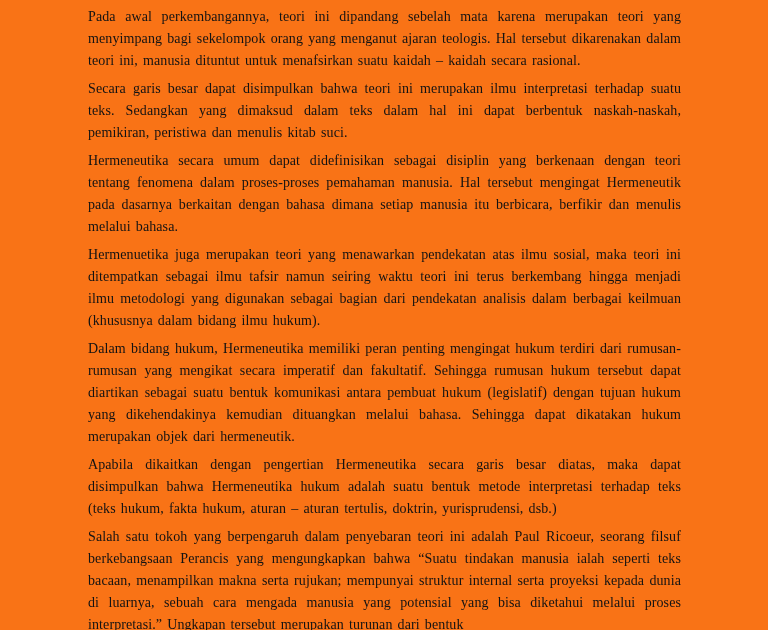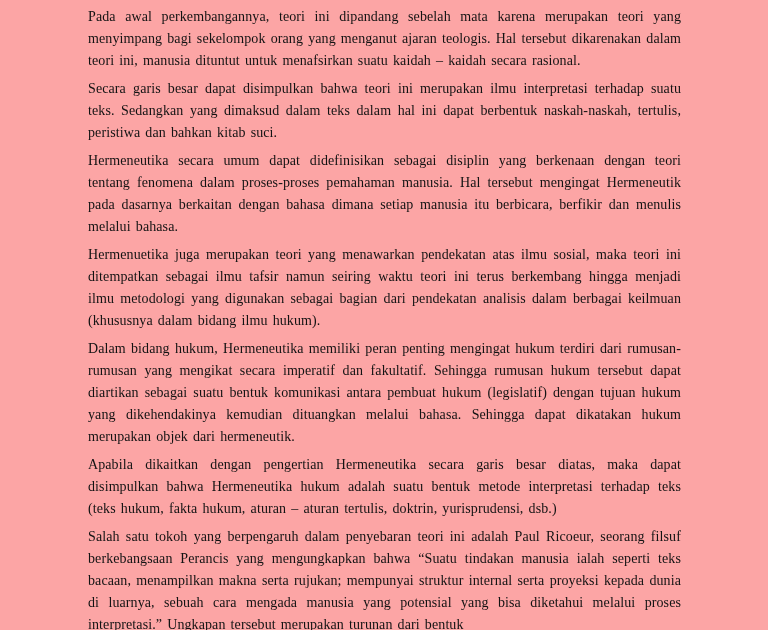--- a/index.html
+++ b/index.html
@@ -11,39 +11,39 @@
     width: 768px;
     height: 630px;
     overflow: hidden;
     font-family: "Liberation Serif", "DejaVu Serif", serif;
   }
   .page {
     box-sizing: border-box;
     width: 768px;
     height: 630px;
     padding: 6px 87px 0 88px;
-    background: #fca5a5;
+    background: #f97316;
     color: #131313;
   }
   .doc-body p {
     margin: 0 0 6px 0;
     font-size: 14px;
     line-height: 22px;
     text-align: justify;
     text-justify: inter-word;
     letter-spacing: 0.1px;
     word-spacing: 1.5px;
   }
 </style>
 </head>
 <body>
 
 <div class="page">
   <div class="doc-body">
     <p>Pada awal perkembangannya, teori ini dipandang sebelah mata karena merupakan teori yang menyimpang bagi sekelompok orang yang menganut ajaran teologis. Hal tersebut dikarenakan dalam teori ini, manusia dituntut untuk menafsirkan suatu kaidah – kaidah secara rasional.</p>
-    <p>Secara garis besar dapat disimpulkan bahwa teori ini merupakan ilmu interpretasi terhadap suatu teks. Sedangkan yang dimaksud dalam teks dalam hal ini dapat berbentuk naskah-naskah, tertulis, peristiwa dan bahkan kitab suci.</p>
+    <p>Secara garis besar dapat disimpulkan bahwa teori ini merupakan ilmu interpretasi terhadap suatu teks. Sedangkan yang dimaksud dalam teks dalam hal ini dapat berbentuk naskah-naskah, pemikiran, peristiwa dan menulis kitab suci.</p>
     <p>Hermeneutika secara umum dapat didefinisikan sebagai disiplin yang berkenaan dengan teori tentang fenomena dalam proses-proses pemahaman manusia. Hal tersebut mengingat Hermeneutik pada dasarnya berkaitan dengan bahasa dimana setiap manusia itu berbicara, berfikir dan menulis melalui bahasa.</p>
     <p>Hermenuetika juga merupakan teori yang menawarkan pendekatan atas ilmu sosial, maka teori ini ditempatkan sebagai ilmu tafsir namun seiring waktu teori ini terus berkembang hingga menjadi ilmu metodologi yang digunakan sebagai bagian dari pendekatan analisis dalam berbagai keilmuan (khususnya dalam bidang ilmu hukum).</p>
     <p>Dalam bidang hukum, Hermeneutika memiliki peran penting mengingat hukum terdiri dari rumusan- rumusan yang mengikat secara imperatif dan fakultatif. Sehingga rumusan hukum tersebut dapat diartikan sebagai suatu bentuk komunikasi antara pembuat hukum (legislatif) dengan tujuan hukum yang dikehendakinya kemudian dituangkan melalui bahasa. Sehingga dapat dikatakan hukum merupakan objek dari hermeneutik.</p>
     <p>Apabila dikaitkan dengan pengertian Hermeneutika secara garis besar diatas, maka dapat disimpulkan bahwa Hermeneutika hukum adalah suatu bentuk metode interpretasi terhadap teks (teks hukum, fakta hukum, aturan – aturan tertulis, doktrin, yurisprudensi, dsb.)</p>
     <p>Salah satu tokoh yang berpengaruh dalam penyebaran teori ini adalah Paul Ricoeur, seorang filsuf berkebangsaan Perancis yang mengungkapkan bahwa “Suatu tindakan manusia ialah seperti teks bacaan, menampilkan makna serta rujukan; mempunyai struktur internal serta proyeksi kepada dunia di luarnya, sebuah cara mengada manusia yang potensial yang bisa diketahui melalui proses interpretasi.” Ungkapan tersebut merupakan turunan dari bentuk</p>
   </div>
 </div>
 
 </body></html>

